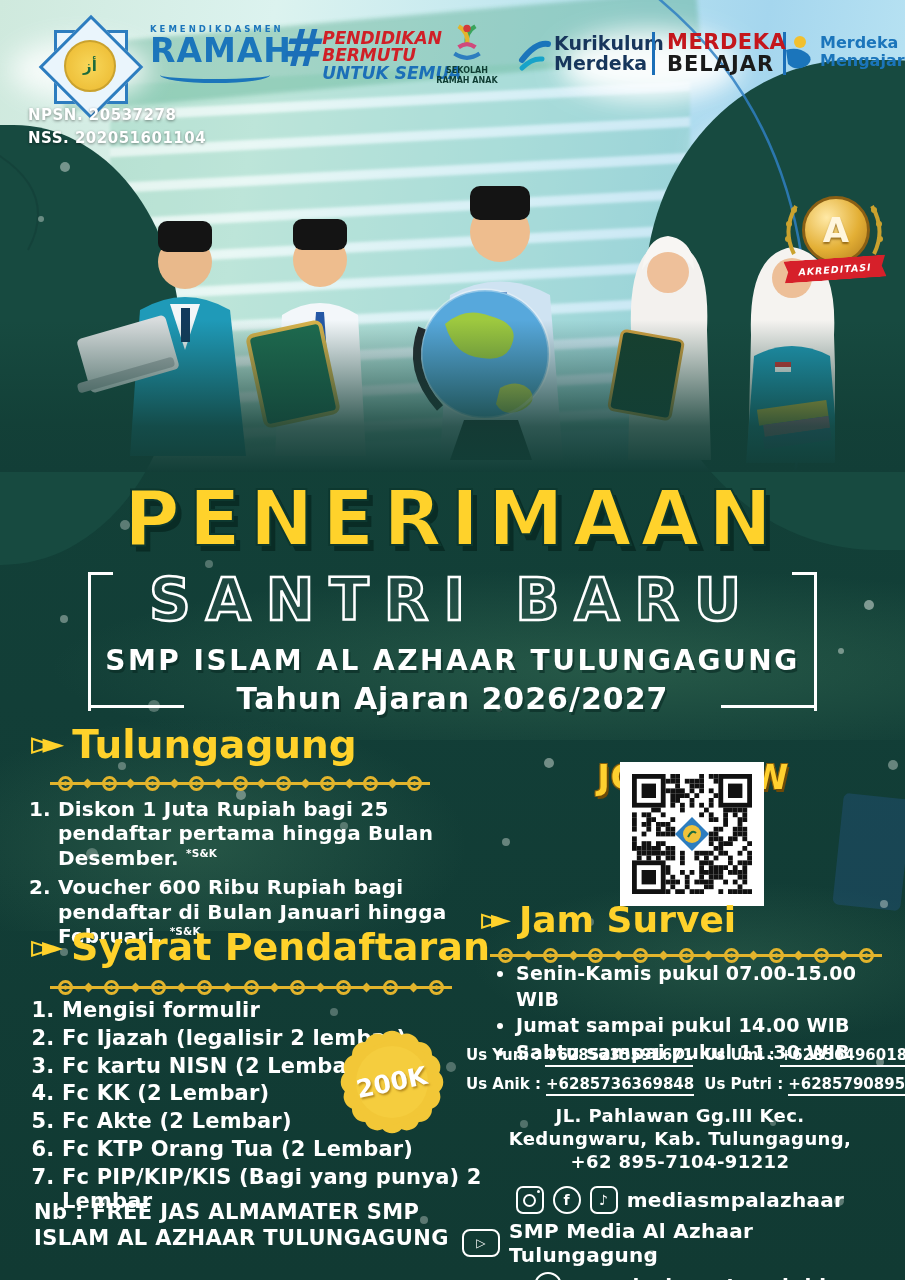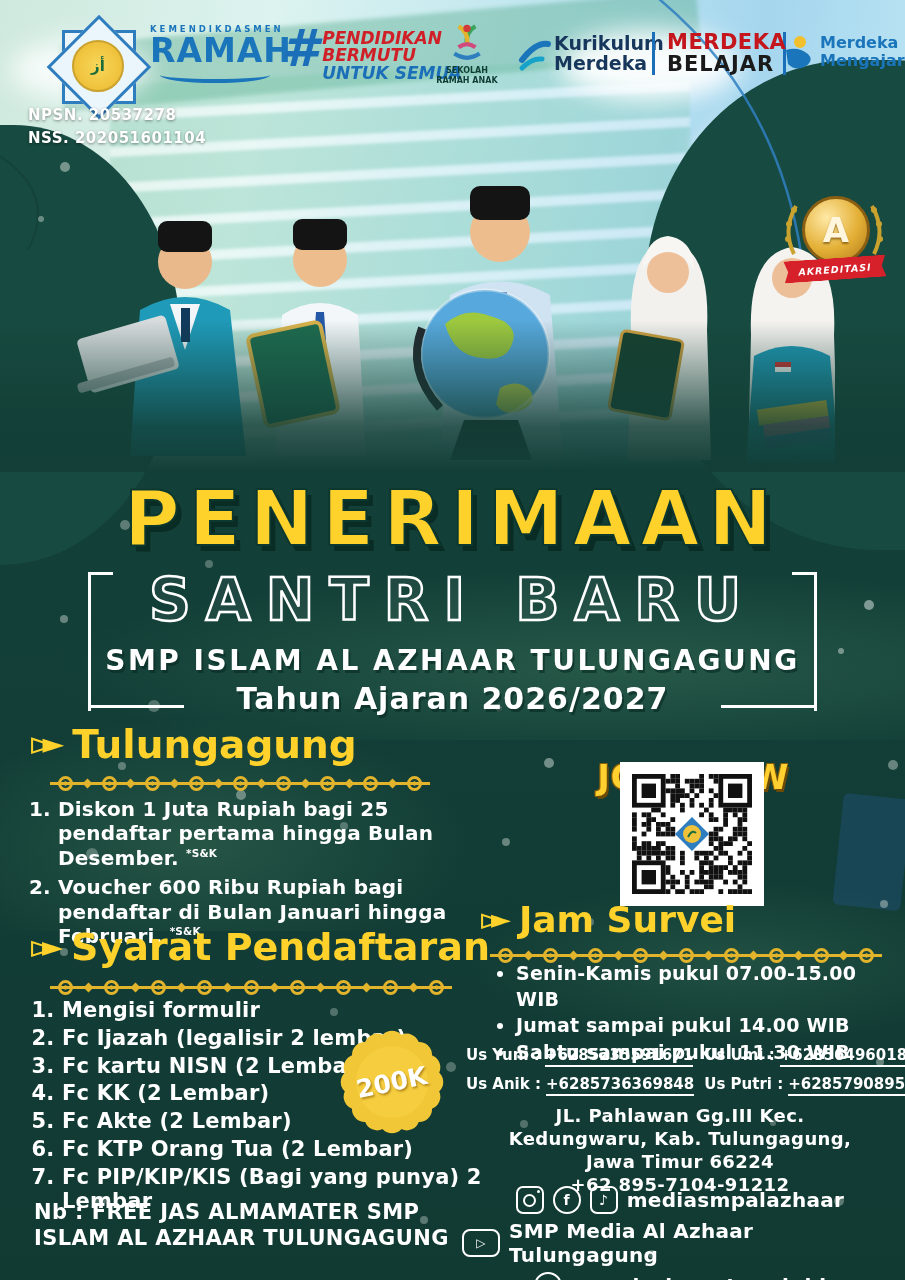--- a/index.html
+++ b/index.html
@@ -18,21 +18,21 @@
   .blob{position:absolute;background:#174a40;}
   .blob-left{left:-165px;top:125px;width:345px;height:440px;border-radius:46% 54% 58% 42%;}
   .blob-right{right:-180px;top:60px;width:440px;height:490px;border-radius:52% 48% 42% 58%;}
   .curve-right{position:absolute;inset:0;pointer-events:none;}
   .hero-fade{position:absolute;left:0;right:0;top:320px;height:152px;
     background:linear-gradient(180deg,rgba(18,62,54,0) 0%,rgba(18,62,54,.85) 70%,#123e37 100%);z-index:7;}
   .students{position:absolute;left:70px;top:118px;width:765px;height:354px;z-index:3;}
 
   
   .logos{position:absolute;inset:0 0 auto 0;height:120px;z-index:8;}
-  .azhaar{left:48px;top:16px;width:96px;height:96px;}
+  .azhaar{left:40px;top:16px;width:96px;height:96px;}
   .star-sq{position:absolute;left:14px;top:14px;width:68px;height:68px;background:#eaf5fc;border:3px solid #2d7dbf;}
   .star-sq.r45{transform:rotate(45deg);}
   .azhaar-core{position:absolute;left:24px;top:24px;width:48px;height:48px;border-radius:50%;background:radial-gradient(circle,#f8d75a 0%,#efc13b 70%);border:2px solid #caa22e;
     display:flex;align-items:center;justify-content:center;font-size:15px;font-weight:800;color:#1c6b3c;}
   .ramah{left:150px;top:24px;width:130px;text-align:center;}
   .ramah-k{font-size:8.5px;letter-spacing:3px;color:#1b75bb;font-weight:700;}
   .ramah-t{font-size:33px;font-weight:800;color:#1b75bb;letter-spacing:1px;line-height:1;}
   .ramah-swoosh{width:110px;height:12px;margin:0 auto;border-bottom:4px solid #1b75bb;border-radius:0 0 70% 70%;}
   .pendidikan{left:282px;top:26px;display:flex;gap:4px;align-items:flex-start;}
   .hash{font-size:52px;font-weight:900;font-style:italic;color:#1b6fb8;line-height:.85;}
@@ -691,21 +691,20 @@
     </div>
     <div class="contact">
       <span>Us Putri :</span>
       <span class="phone">+6285790895768</span>
     </div>
   </div>
 
   <div class="abs address">
     <div>JL. Pahlawan Gg.III Kec.</div>
     <div>Kedungwaru, Kab. Tulungagung,</div>
-    <div>Jawa Timur 66224</div>
     <div>+62 895-7104-91212</div>
   </div>
 
   <div class="abs social">
     <div class="social-row">
       <span class="icon-box">
           <span class="ig-inner"></span>
         </span>
       <span class="icon-box icon-circ">f</span>
       <span class="icon-box">♪</span>

